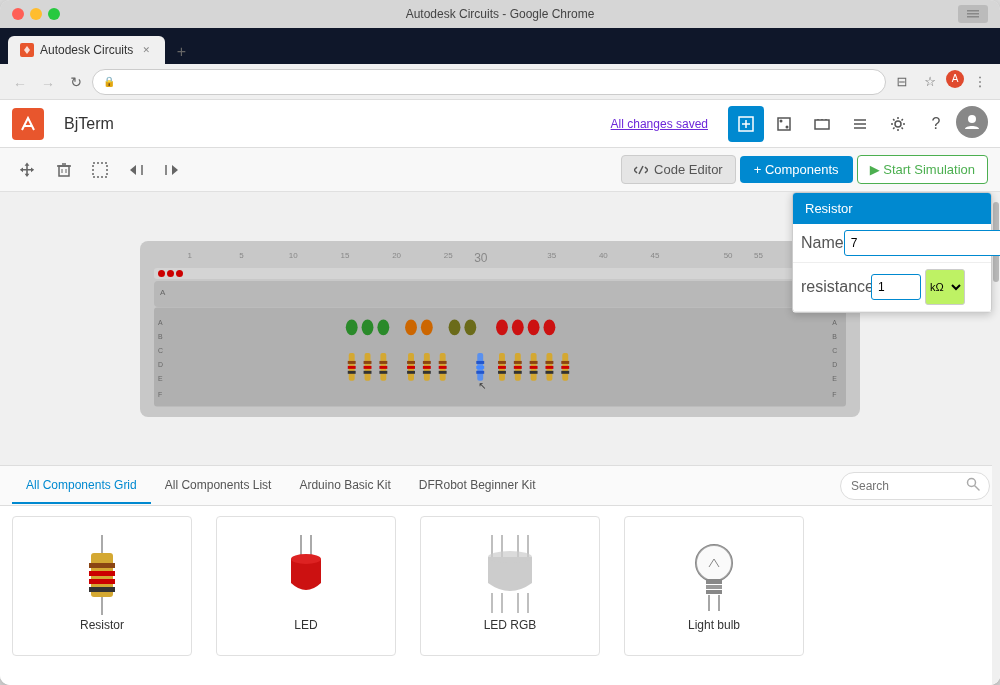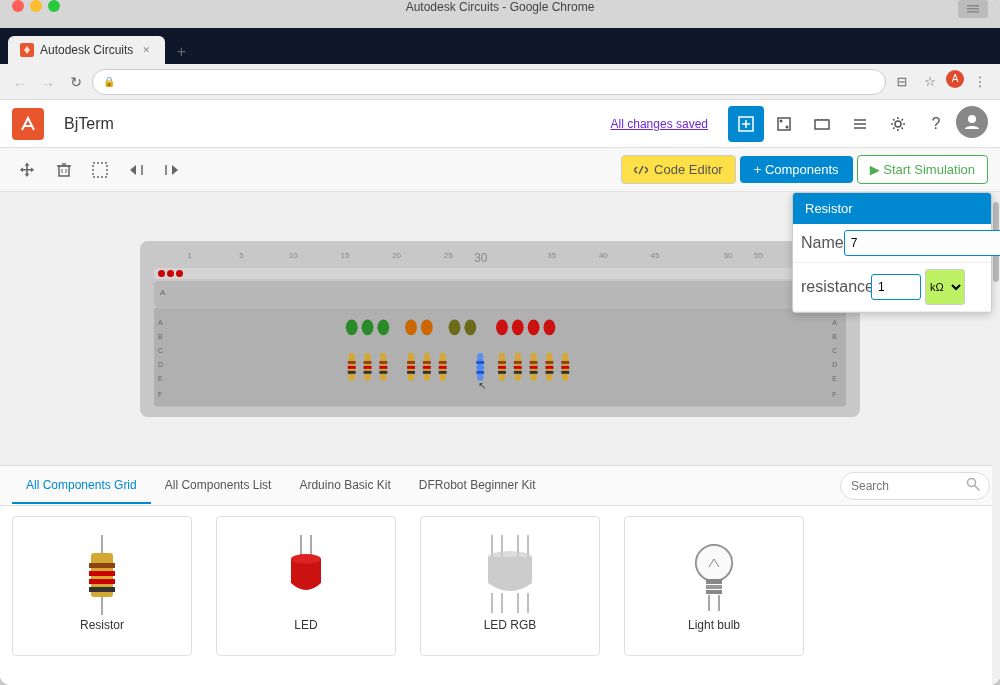--- a/index.html
+++ b/index.html
@@ -1,20 +1,20 @@
 <!DOCTYPE html>
 <html><head>
   <meta charset="utf-8">
   <style>
     * { box-sizing: border-box; margin: 0; padding: 0; }
     body { font-family: -apple-system, BlinkMacSystemFont, 'Segoe UI', Arial, sans-serif; background: #e8e8e8; width: 1000px; height: 685px; overflow: hidden; }
 
     
     .window { width: 1000px; height: 685px; background: #ececec; border-radius: 10px; overflow: hidden; box-shadow: 0 4px 20px rgba(0,0,0,0.4); display: flex; flex-direction: column; }
-    .title-bar { background: #d6d6d6; height: 28px; display: flex; align-items: flex-start; padding: 0 12px; position: relative; }
+    .title-bar { background: #d6d6d6; height: 28px; display: flex; align-items: center; padding: 0 12px; position: relative; }
     .traffic-lights { display: flex; gap: 6px; }
     .tl { width: 12px; height: 12px; border-radius: 50%; }
     .tl-red { background: #ff5f56; }
     .tl-yellow { background: #ffbd2e; }
     .tl-green { background: #27c93f; }
     .window-title { position: absolute; left: 50%; transform: translateX(-50%); font-size: 12px; color: #444; }
     .window-btn { margin-left: auto; width: 30px; height: 18px; background: #bbb; border-radius: 3px; display: flex; align-items: center; justify-content: center; }
     .tab-bar { height: 36px; display: flex; align-items: flex-end; padding: 0 8px; background: #0f172a; }
     .tab { background: #f0f0f0; border-radius: 6px 6px 0 0; padding: 6px 12px; display: flex; align-items: center; gap: 6px; font-size: 12px; color: #333; height: 28px; }
     .tab-favicon { width: 14px; height: 14px; background: #e8562d; border-radius: 2px; display: flex; align-items: center; justify-content: center; }
@@ -36,21 +36,21 @@
     .save-status { margin-left: auto; font-size: 12px; color: #6d28d9; text-decoration: underline; }
     .app-toolbar-icons { display: flex; gap: 2px; }
     .icon-btn { width: 36px; height: 36px; display: flex; align-items: center; justify-content: center; border-radius: 4px; cursor: pointer; font-size: 16px; color: #555; }
     .icon-btn.active { background: #0089d0; color: white; }
     .user-avatar { width: 32px; height: 32px; background: #888; border-radius: 50%; display: flex; align-items: center; justify-content: center; color: white; font-size: 14px; }
 
     
     .secondary-toolbar { height: 44px; background: #f8f8f8; display: flex; align-items: center; padding: 0 12px; gap: 4px; border-bottom: 1px solid #e0e0e0; }
     .tool-btn { width: 32px; height: 32px; display: flex; align-items: center; justify-content: center; border-radius: 3px; cursor: pointer; color: #555; font-size: 15px; }
     .spacer { flex: 1; }
-    .code-editor-btn { display: flex; align-items: center; gap: 6px; padding: 6px 12px; border: 1px solid #ccc; border-radius: 4px; font-size: 13px; color: #555; cursor: pointer; background: #fde047; }
+    .code-editor-btn { display: flex; align-items: center; gap: 6px; padding: 6px 12px; border: 1px solid #ccc; border-radius: 4px; font-size: 13px; color: #555; cursor: pointer; background: #e5e5e5; }
     .components-btn { display: flex; align-items: center; gap: 6px; padding: 6px 14px; border-radius: 4px; font-size: 13px; color: white; cursor: pointer; background: #0089d0; font-weight: 500; }
     .start-sim-btn { display: flex; align-items: center; gap: 6px; padding: 6px 12px; border: 1px solid #4caf50; border-radius: 4px; font-size: 13px; color: #4caf50; cursor: pointer; background: white; font-weight: 500; }
 
     
     .main-content { flex: 1; display: flex; flex-direction: column; background: #f5f5f5; overflow: hidden; position: relative; }
 
     
     .resistor-popup { position: absolute; top: 0; right: 8px; width: 200px; background: white; border: 1px solid #ccc; border-radius: 4px; z-index: 100; box-shadow: 0 2px 8px rgba(0,0,0,0.2); }
     .popup-header { background: #0089d0; color: white; padding: 8px 12px; font-size: 13px; font-weight: 500; border-radius: 3px 3px 0 0; }
     .popup-row { display: flex; align-items: center; padding: 6px 8px; border-bottom: 1px solid #eee; }

